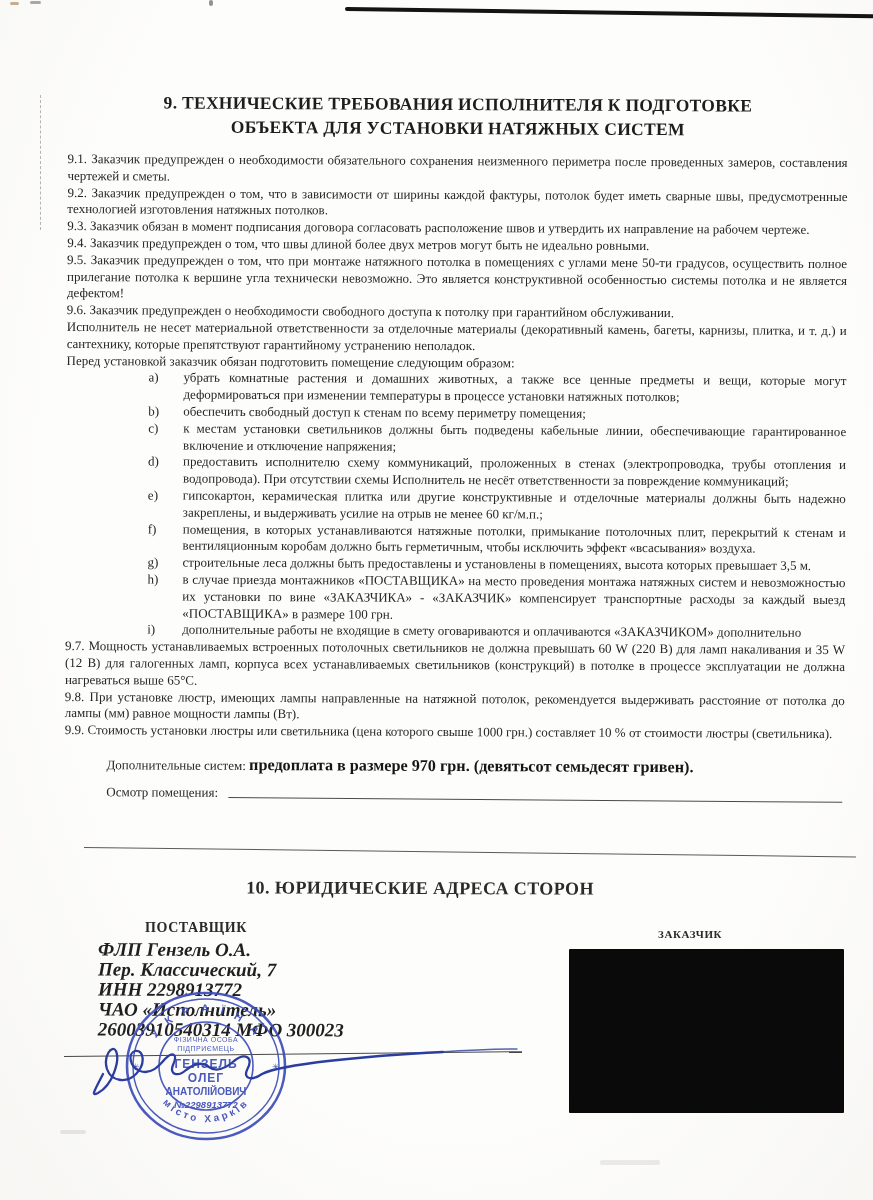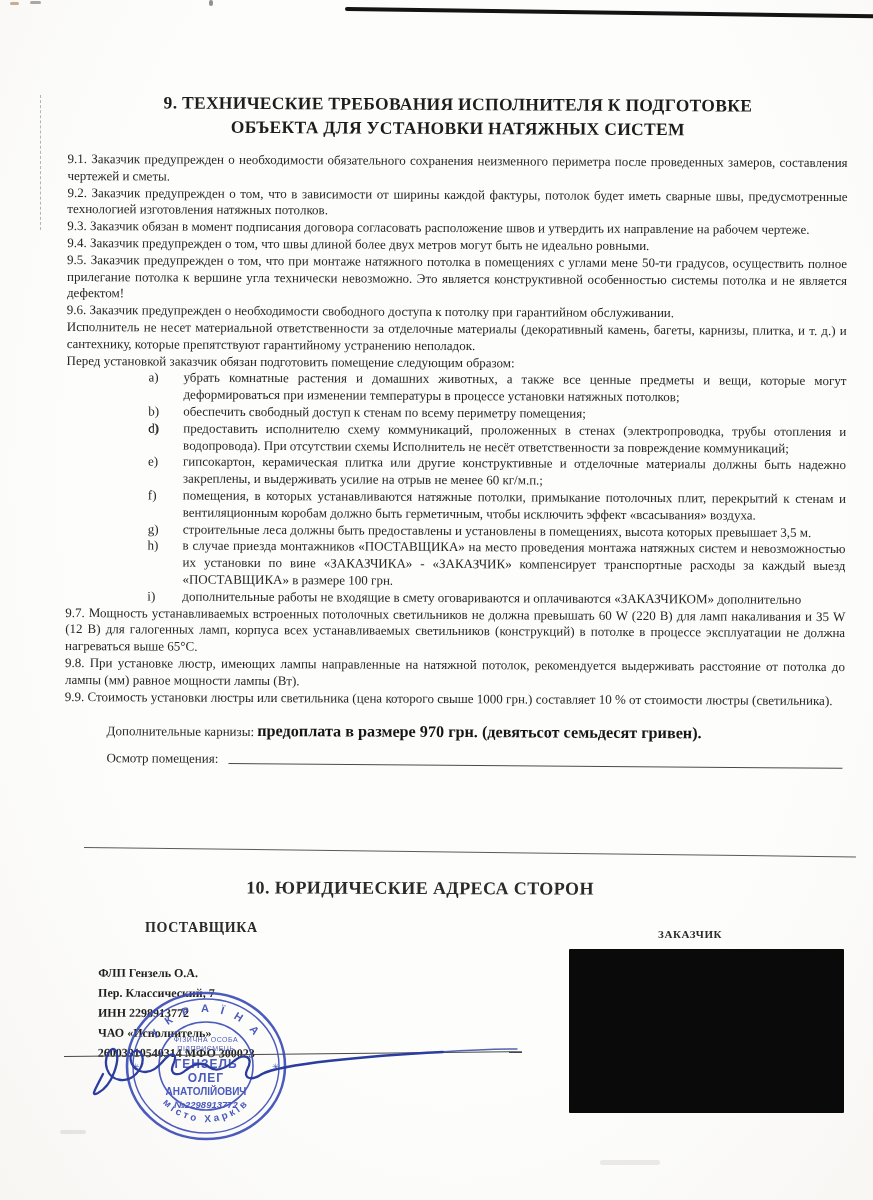--- a/index.html
+++ b/index.html
@@ -78,23 +78,24 @@
   }
   .supplier-heading{
     position:absolute;left:145px;top:48px;
     font-size:14px;font-weight:bold;letter-spacing:.6px;color:#2a2a2a;
   }
   .customer-heading{
     position:absolute;left:658px;top:56px;
     font-size:11px;font-weight:bold;letter-spacing:.6px;color:#2a2a2a;
   }
   .supplier-block{
-    position:absolute;left:98px;top:91px;
-    font-size:12px;font-weight:bold;line-height:20px;color:#1f1f1f;
+    position:absolute;left:98px;top:68px;
+    font-size:19px;font-weight:bold;line-height:20px;color:#1f1f1f;
     transform:rotate(0.2deg);
+    font-style:italic;
   }
   .signature-line{
     position:absolute;left:64px;top:184px;width:458px;height:1px;
     background:#474745;transform:rotate(-0.6deg);transform-origin:left center;
   }
   .redaction-box{
     position:absolute;left:569px;top:77px;width:275px;height:164px;
     background:var(--redaction-black);border-radius:1px;
   }
 
@@ -130,49 +131,49 @@
     <p class="body-p">9.3. Заказчик обязан в момент подписания договора согласовать расположение швов и утвердить их направление на рабочем чертеже.</p>
     <p class="body-p">9.4. Заказчик предупрежден о том, что швы длиной более двух метров могут быть не идеально ровными.</p>
     <p class="body-p">9.5. Заказчик предупрежден о том, что при монтаже натяжного потолка в помещениях с углами мене 50-ти градусов, осуществить полное прилегание потолка к вершине угла технически невозможно. Это является конструктивной особенностью системы потолка и не является дефектом!</p>
     <p class="body-p">9.6. Заказчик предупрежден о необходимости свободного доступа к потолку при гарантийном обслуживании.</p>
     <p class="body-p">Исполнитель не несет материальной ответственности за отделочные материалы (декоративный камень, багеты, карнизы, плитка, и т. д.) и сантехнику, которые препятствуют гарантийному устранению неполадок.</p>
     <p class="body-p">Перед установкой заказчик обязан подготовить помещение следующим образом:</p>
 
     <div class="lettered-list">
       <div class="li"><span class="li-label">a)</span><span>убрать комнатные растения и домашних животных, а также все ценные предметы и вещи, которые могут деформироваться при изменении температуры в процессе установки натяжных потолков;</span></div>
       <div class="li"><span class="li-label">b)</span><span>обеспечить свободный доступ к стенам по всему периметру помещения;</span></div>
-      <div class="li"><span class="li-label">c)</span></div>
+      <div class="li"><span class="li-label">c)</span><span>к местам установки светильников должны быть подведены кабельные линии, обеспечивающие гарантированное включение и отключение напряжения;</span></div>
       <div class="li"><span class="li-label">d)</span><span>предоставить исполнителю схему коммуникаций, проложенных в стенах (электропроводка, трубы отопления и водопровода). При отсутствии схемы Исполнитель не несёт ответственности за повреждение коммуникаций;</span></div>
       <div class="li"><span class="li-label">e)</span><span>гипсокартон, керамическая плитка или другие конструктивные и отделочные материалы должны быть надежно закреплены, и выдерживать усилие на отрыв не менее 60 кг/м.п.;</span></div>
       <div class="li"><span class="li-label">f)</span><span>помещения, в которых устанавливаются натяжные потолки, примыкание потолочных плит, перекрытий к стенам и вентиляционным коробам должно быть герметичным, чтобы исключить эффект «всасывания» воздуха.</span></div>
       <div class="li"><span class="li-label">g)</span><span>строительные леса должны быть предоставлены и установлены в помещениях, высота которых превышает 3,5 м.</span></div>
       <div class="li"><span class="li-label">h)</span><span>в случае приезда монтажников «ПОСТАВЩИКА» на место проведения монтажа натяжных систем и невозможностью их установки по вине «ЗАКАЗЧИКА» - «ЗАКАЗЧИК» компенсирует транспортные расходы за каждый выезд «ПОСТАВЩИКА» в размере 100 грн.</span></div>
       <div class="li"><span class="li-label">i)</span><span>дополнительные работы не входящие в смету оговариваются и оплачиваются «ЗАКАЗЧИКОМ» дополнительно</span></div>
     </div>
 
     <p class="body-p">9.7. Мощность устанавливаемых встроенных потолочных светильников не должна превышать 60 W (220 В) для ламп накаливания и 35 W (12 В) для галогенных ламп, корпуса всех устанавливаемых светильников (конструкций) в потолке в процессе эксплуатации не должна нагреваться выше 65°С.</p>
     <p class="body-p">9.8. При установке люстр, имеющих лампы направленные на натяжной потолок, рекомендуется выдерживать расстояние от потолка до лампы (мм) равное мощности лампы (Вт).</p>
     <p class="body-p">9.9. Стоимость установки люстры или светильника (цена которого свыше 1000 грн.) составляет 10 % от стоимости люстры (светильника).</p>
 
     <div class="terms-row">
-      <span>Дополнительные карнизы:</span>
+      <span>Дополнительные систем:</span>
       <span class="terms-value">предоплата в размере 970 грн. (девятьсот семьдесят гривен).</span>
     </div>
 
     <div class="inspection-row">
       <span>Осмотр помещения:</span>
       <span class="fill-line"></span>
     </div>
   </div>
 
   <div class="separator-line"></div>
 
   <div class="section10">
     <h2 class="s10-title">10. ЮРИДИЧЕСКИЕ  АДРЕСА СТОРОН</h2>
-    <div class="supplier-heading">ПОСТАВЩИКА</div>
+    <div class="supplier-heading">ПОСТАВЩИК</div>
     <div class="customer-heading">ЗАКАЗЧИК</div>
 
     <div class="supplier-block">
       <div>ФЛП Гензель О.А.</div>
       <div>Пер. Классический, 7</div>
       <div>ИНН 2298913772</div>
       <div>ЧАО «Исполнитель»</div>
       <div>26003910540314 МФО 300023</div>
     </div>
 

